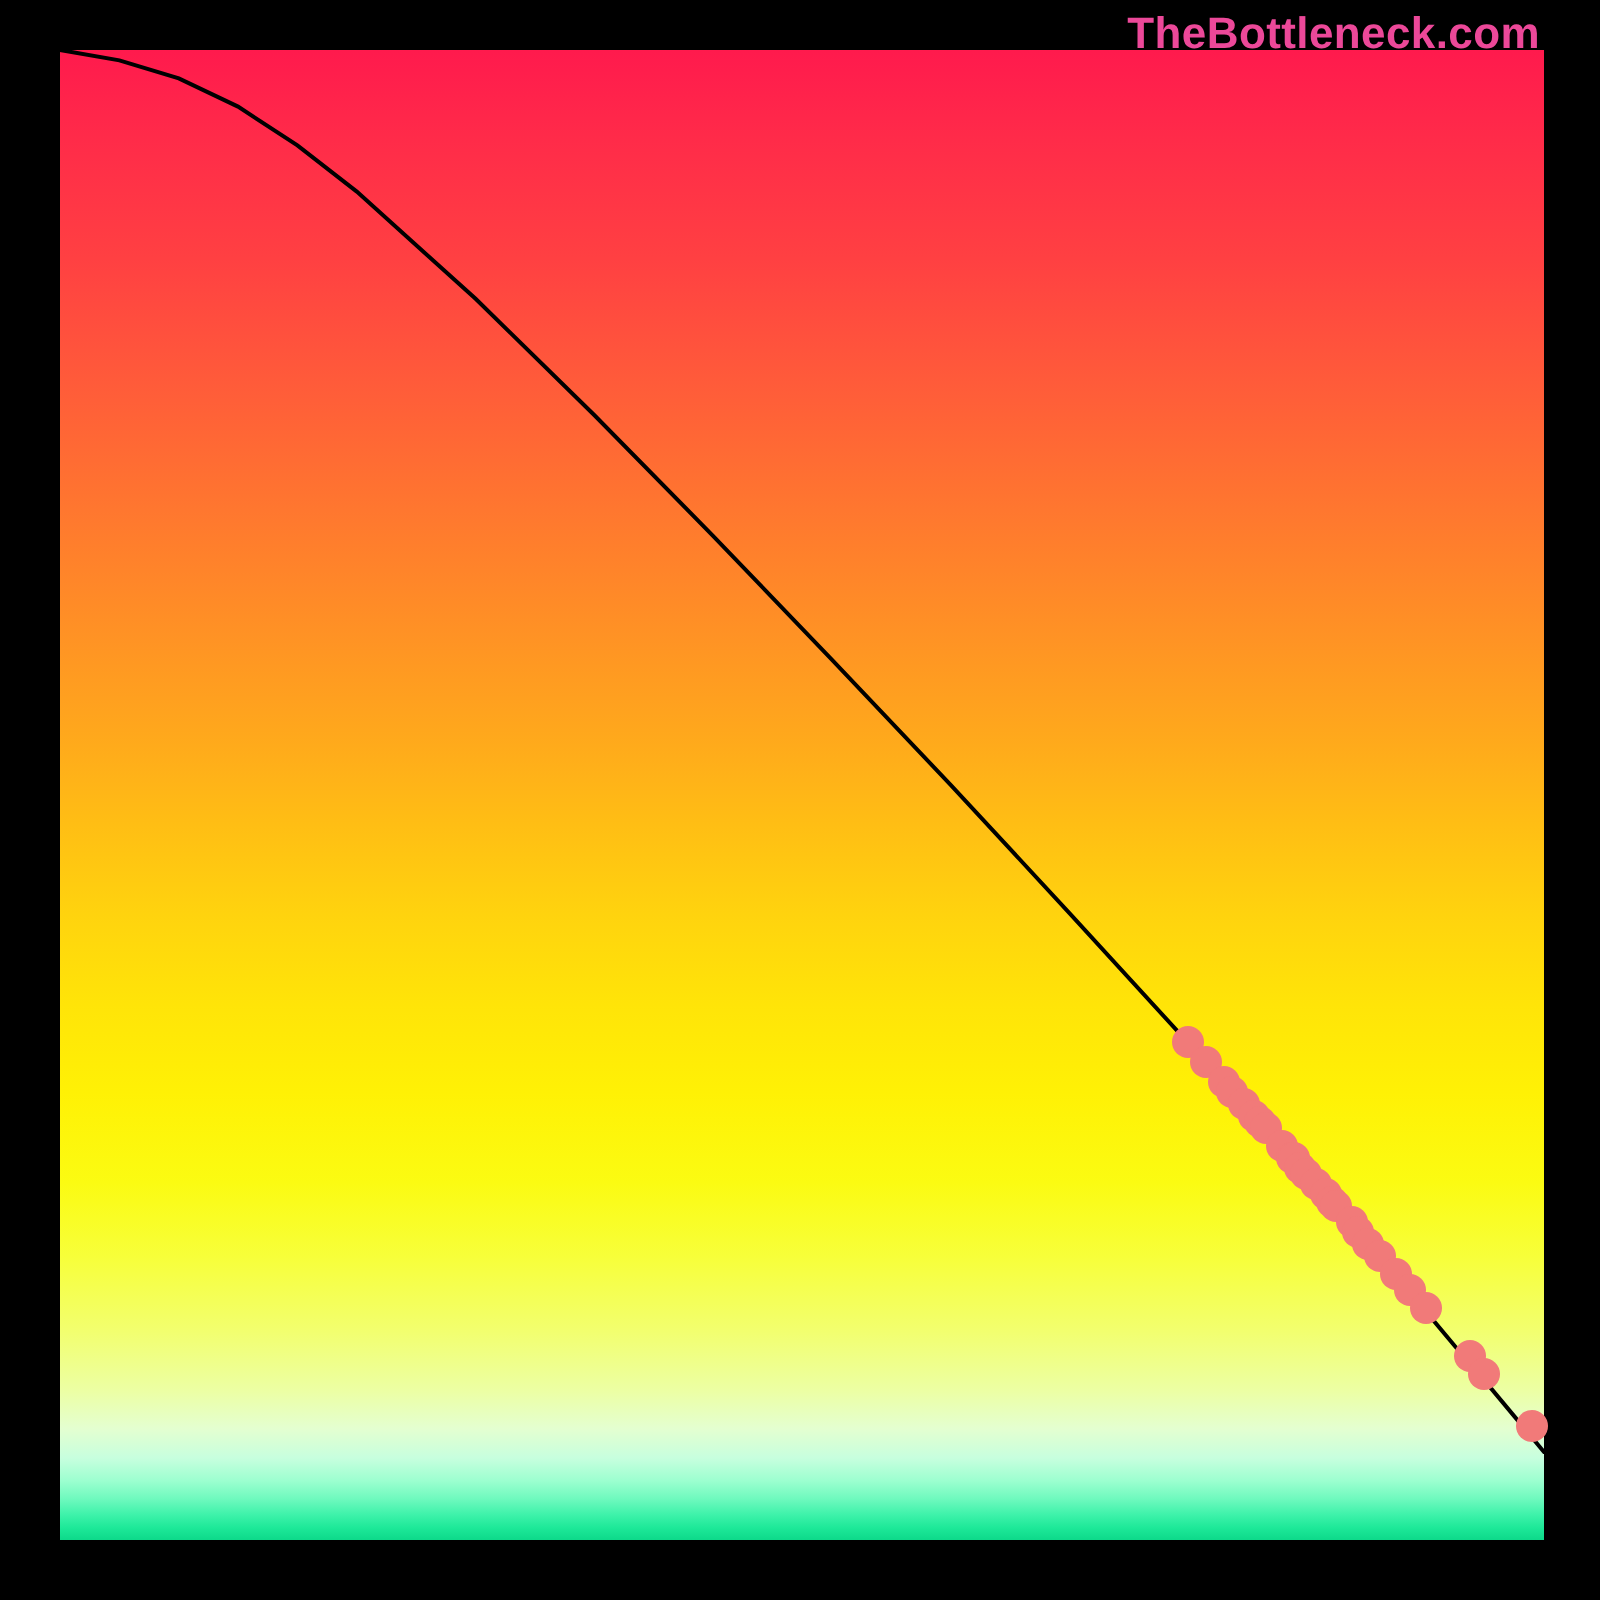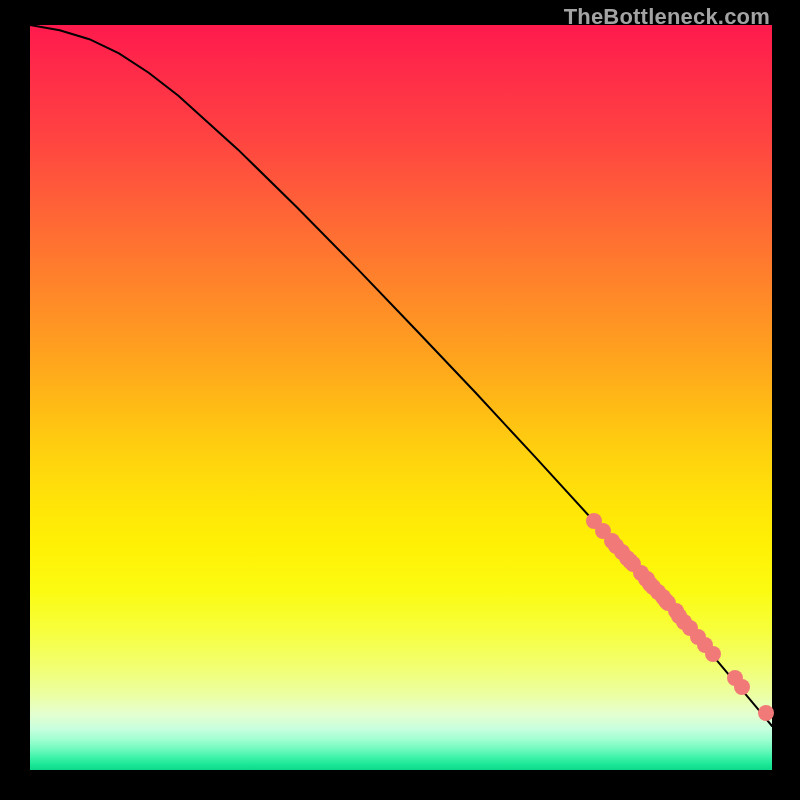--- a/index.html
+++ b/index.html
@@ -45,21 +45,21 @@
       #0dd98a 100%
     );
   }
   .watermark {
     position: absolute;
     top: 4px;
     right: 30px;
     font-family: Arial, Helvetica, sans-serif;
     font-size: 22px;
     font-weight: 600;
-    color: #a3a3a3;
+    color: #ec4899;
     letter-spacing: 0.2px;
     pointer-events: none;
     margin-left: 21px;
   }
   svg.curve {
     position: absolute;
     left: 0; top: 0;
     width: 100%; height: 100%;
     overflow: visible;
   }

